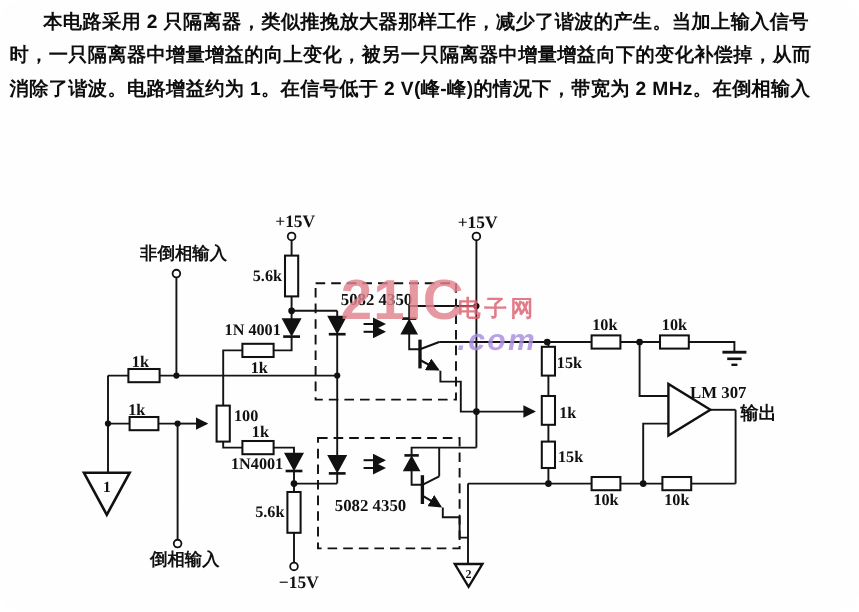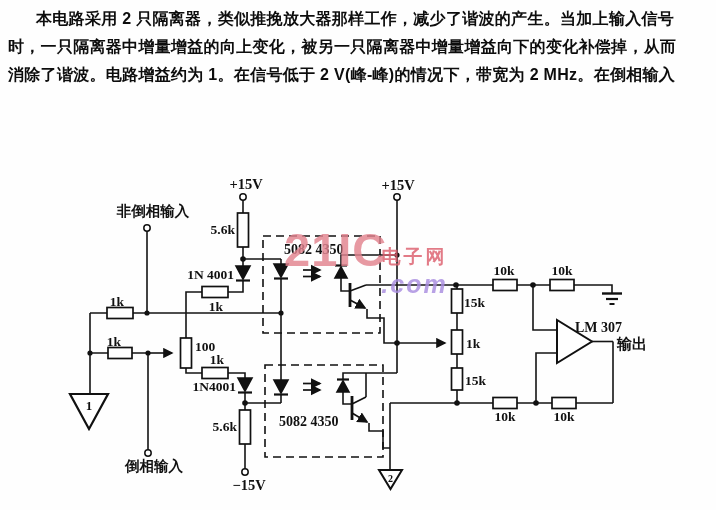--- a/index.html
+++ b/index.html
@@ -1,17 +1,17 @@
 <!DOCTYPE html>
 <html><head>
 <meta charset="utf-8">
 <style>
   html,body{margin:0;padding:0;background:#ffffff;}
   #page{position:relative;width:716px;height:510px;background:#fefefe;overflow:hidden;
-        font-family:"Liberation Sans",sans-serif;color:#111;}
+        font-family:"Liberation Sans",sans-serif;color:#111;border-radius:18px;}
   .desc{position:absolute;left:8px;top:5px;width:704px;font-size:16px;font-weight:700;
         line-height:28px;letter-spacing:0.3px;color:#0d0d0d;}
   .desc .line{white-space:nowrap;}
   .desc .line.first{text-indent:28px;}
   svg text{font-family:"Liberation Serif",serif;font-weight:700;fill:#111;}
   svg .cjk{font-family:"Liberation Sans",sans-serif;font-weight:700;}
   .wm{position:absolute;left:284px;top:228px;display:flex;align-items:flex-start;
       pointer-events:none;opacity:0.82;}
   .wm-brand{font-size:47px;line-height:44px;font-weight:800;font-style:normal;
       color:#e2838f;letter-spacing:1px;font-family:"Liberation Sans",sans-serif;}

